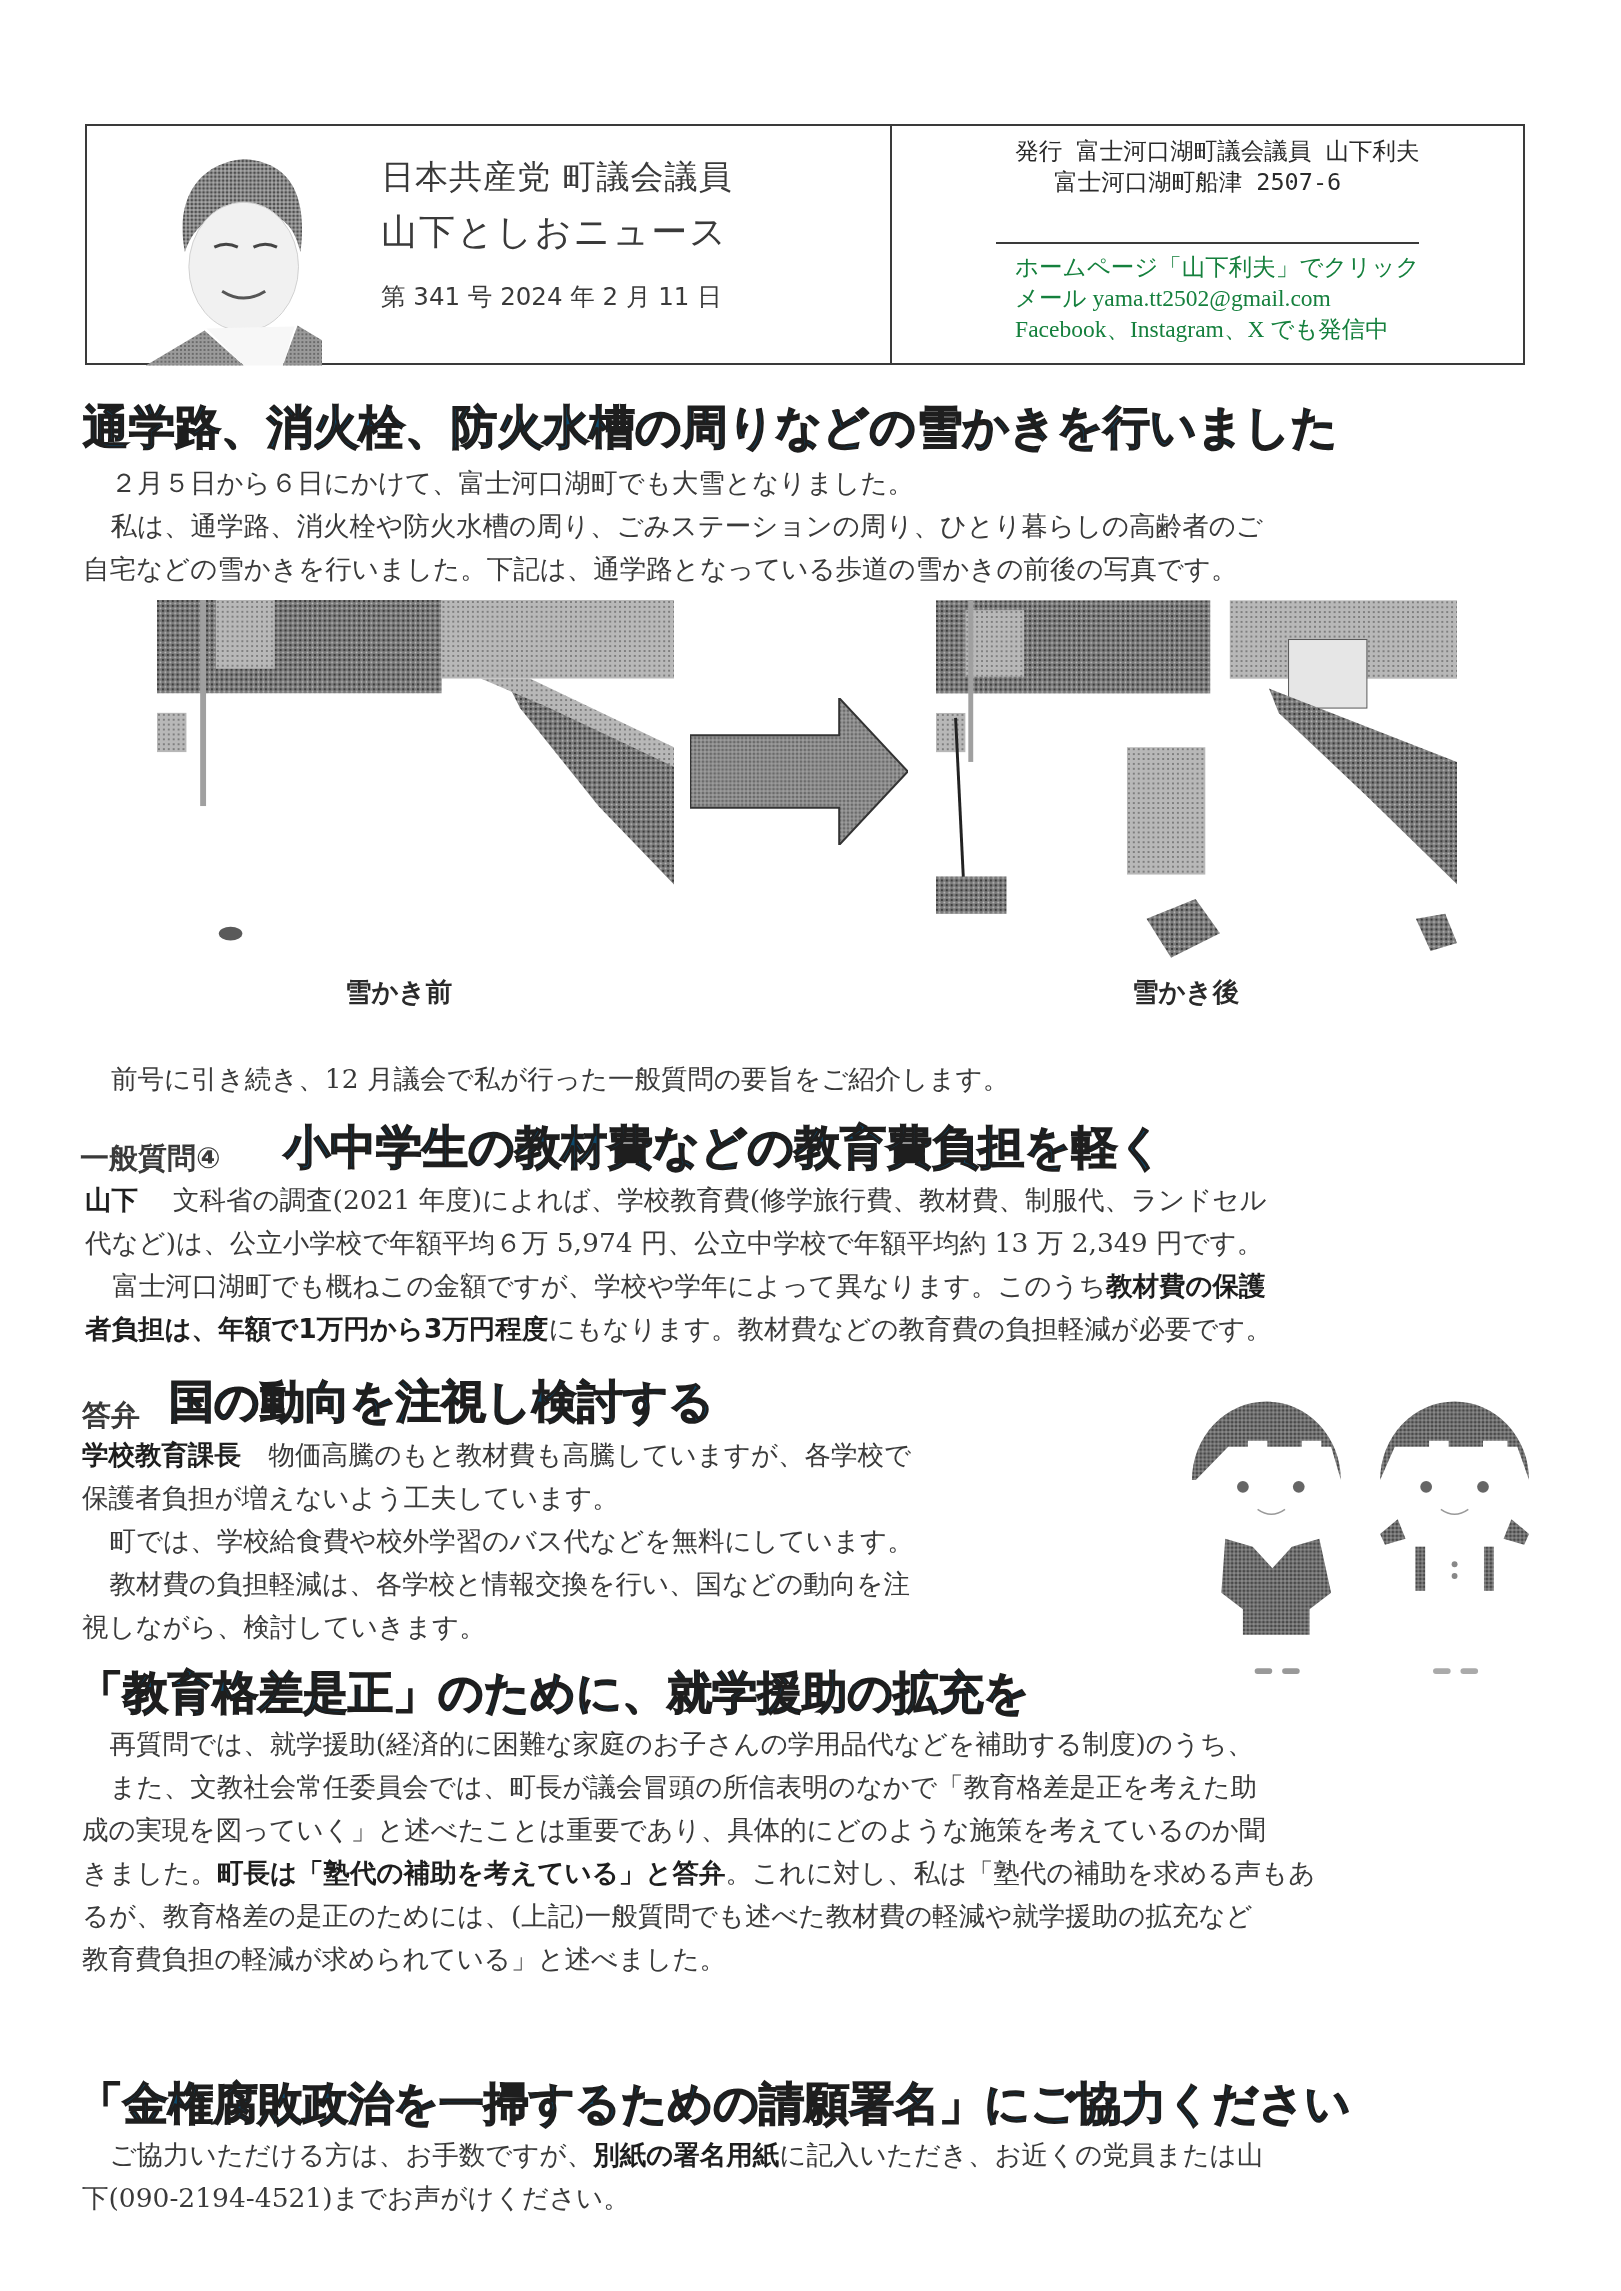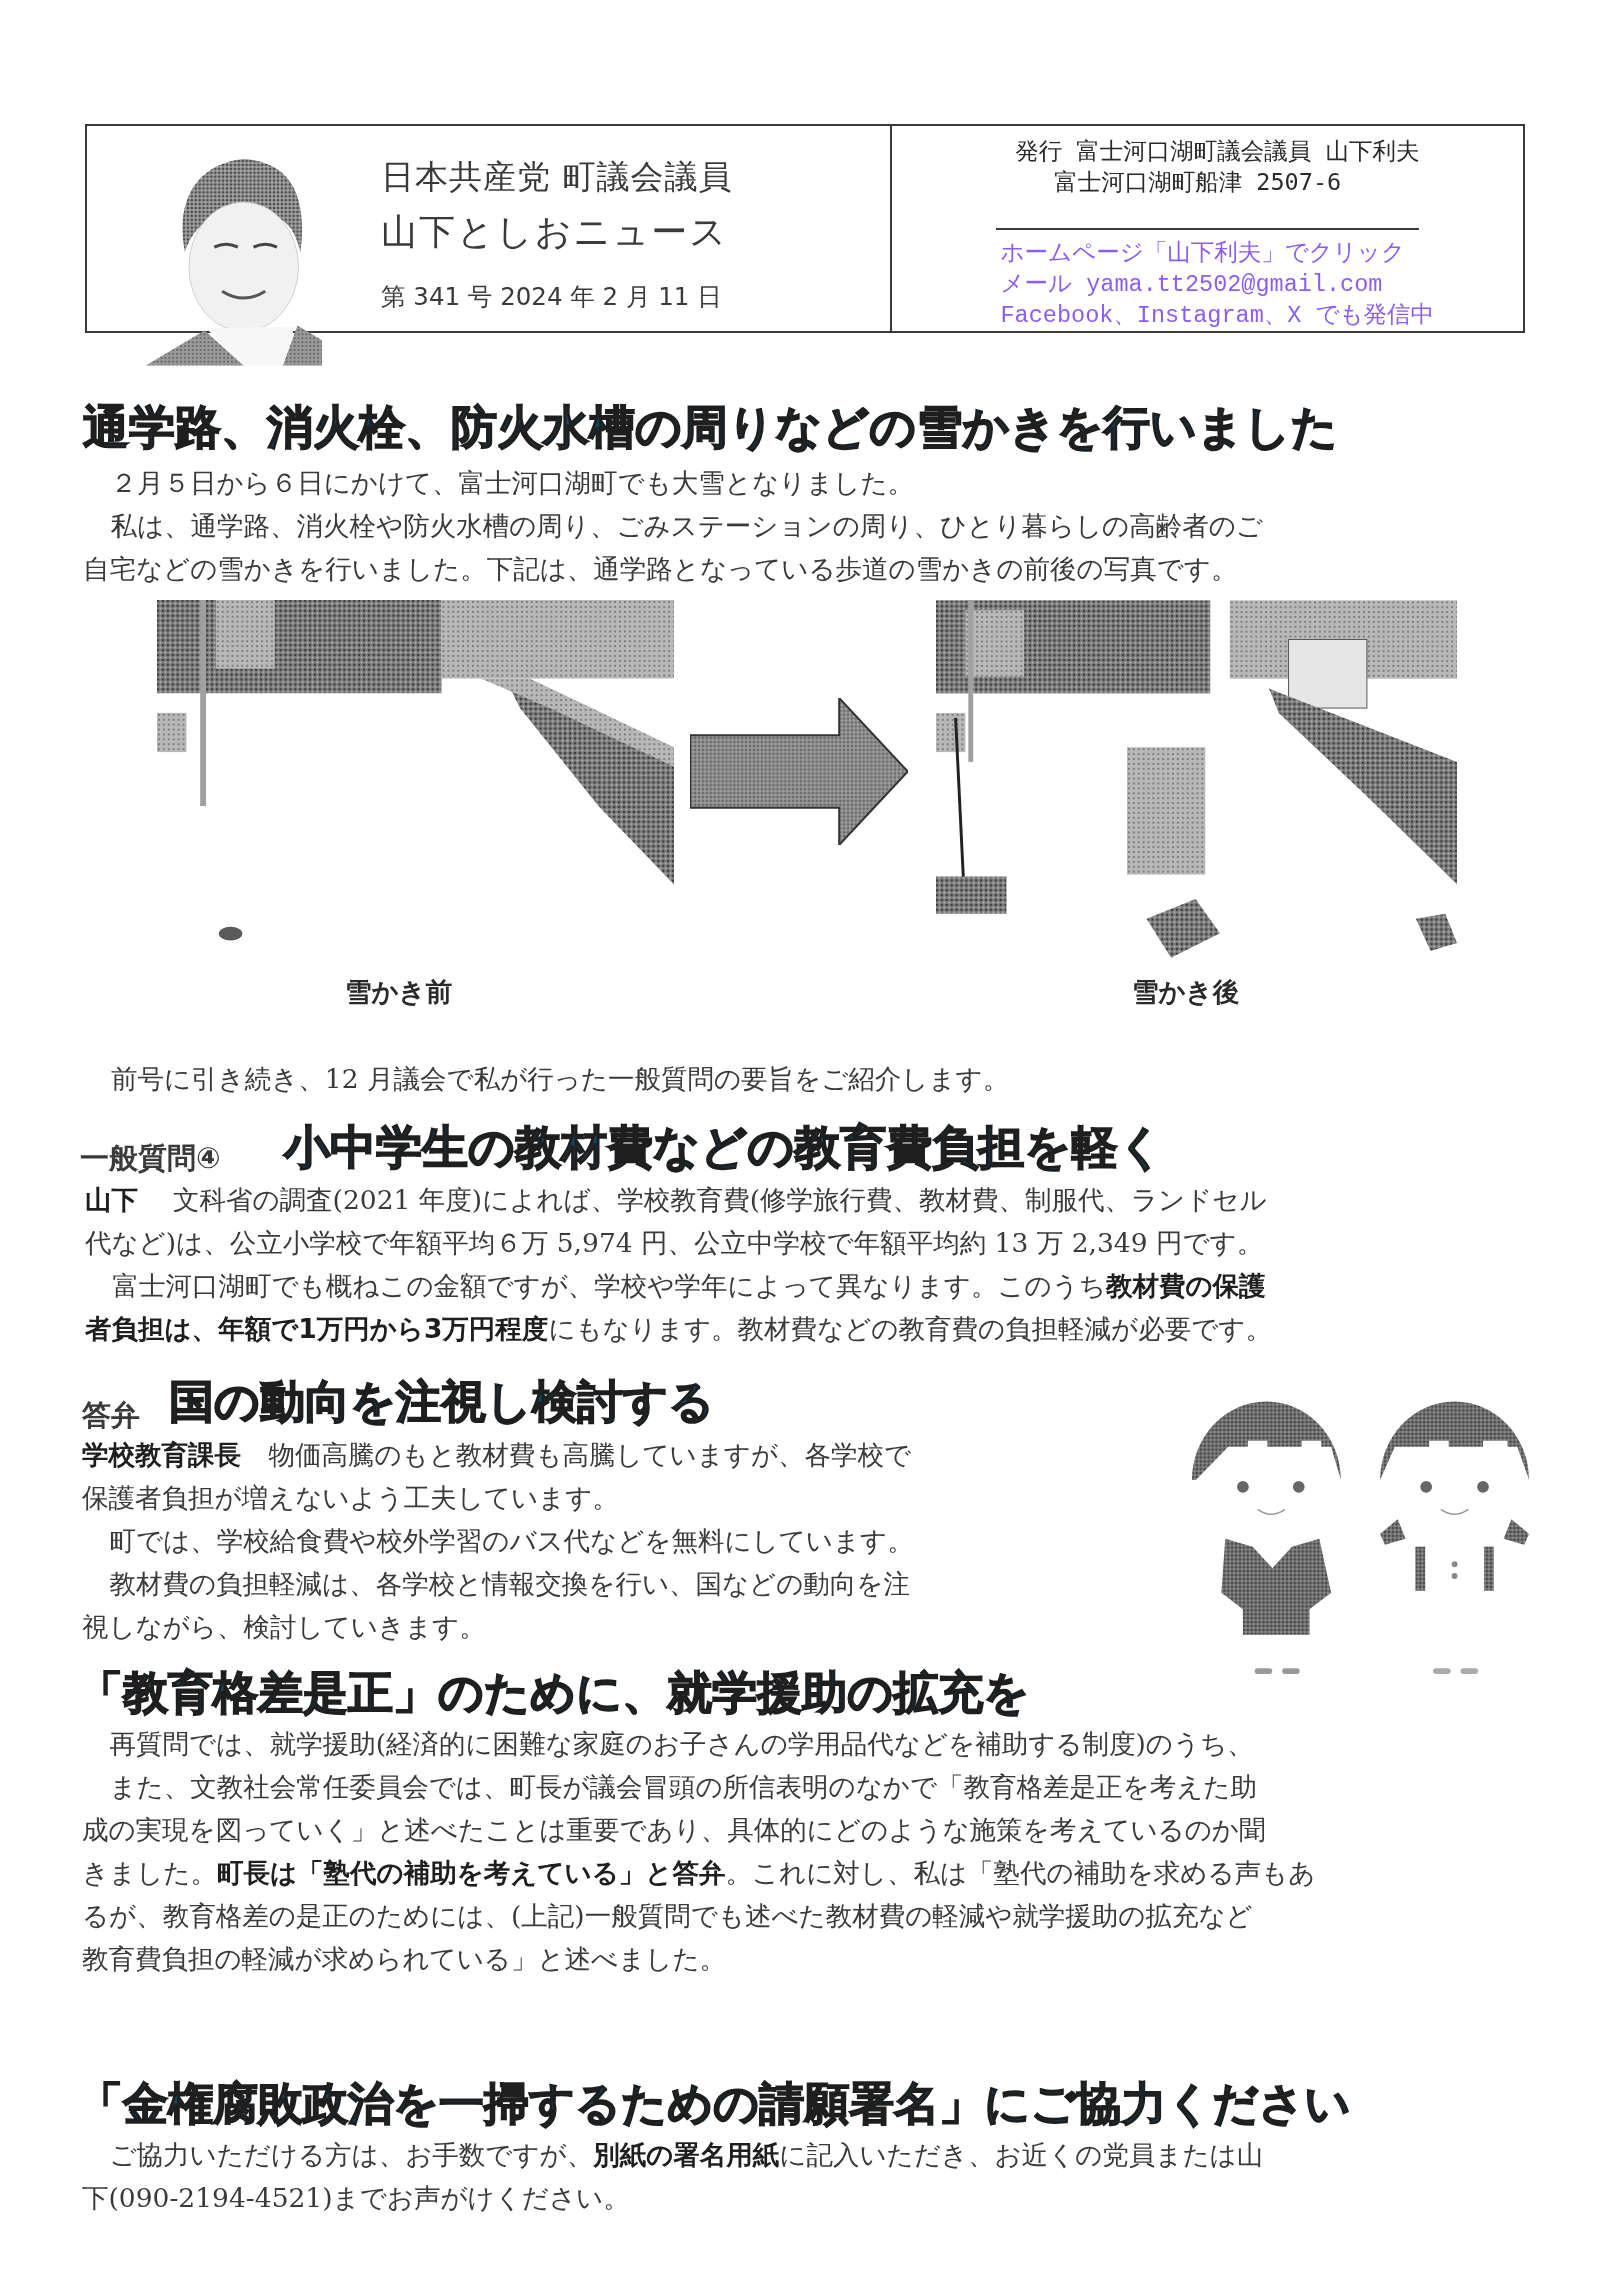--- a/index.html
+++ b/index.html
@@ -7,21 +7,21 @@
   body {
     position: relative;
     font-family: "DejaVu Sans", "Liberation Sans", sans-serif;
     color: #2a2a2a;
     overflow: hidden;
   }
 
   
   .masthead {
     position: absolute; left: 85px; top: 124px;
-    width: 1440px; height: 209px;
+    width: 1440px; height: 241px;
     border: 2px solid #3a3a3a;
     display: flex;
   }
   .mast-left {
     width: 805px; height: 100%;
     border-right: 2px solid #3a3a3a;
     position: relative;
   }
   .portrait {
     position: absolute; left: 49px; top: 17.6px;
@@ -37,22 +37,22 @@
   .mast-right { flex: 1; display: flex; flex-direction: column; align-items: center; }
   .publisher-box {
     height: 118px; border-bottom: 2px solid #3a3a3a;
     padding: 9.8px 0 0 19.6px;
     font-family: "DejaVu Sans Mono", "Liberation Mono", monospace;
     font-size: 23.5px; line-height: 31px; color: #2a2a2a;
   }
   .publisher-box .indent { padding-left: 39px; }
   .contact-box {
     flex: 1; padding: 7.8px 0 0 19.6px;
-    font-family: Liberation Mono, monospace;
-    font-size: 23.5px; line-height: 31px; color: #8b5cf6;
+    font-family: Liberation Serif, serif;
+    font-size: 23.5px; line-height: 31px; color: #15803d;
   }
 
   
   .headline {
     position: absolute;
     font-family: "DejaVu Sans", sans-serif;
     font-weight: bold;
     color: #0c4a6e;
     -webkit-text-stroke: 1.5px #1e1e1e;
     letter-spacing: 0px;

